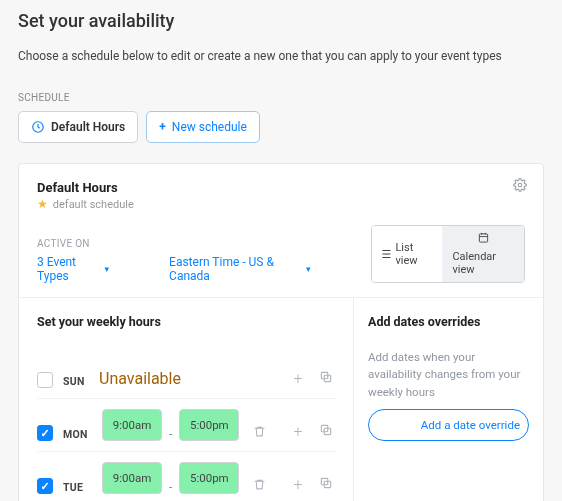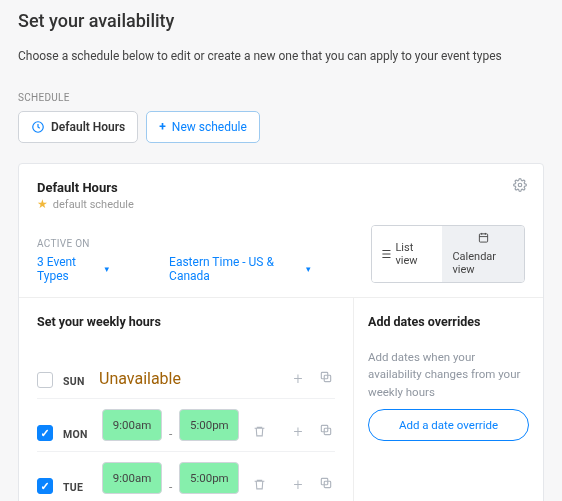--- a/index.html
+++ b/index.html
@@ -40,21 +40,21 @@
 .day-label { width: 36px; font-size: 10.5px; font-weight: 700; color: #444; letter-spacing:0.3px; }
 .unavail { color: #a16207; font-size: 16px; }
 .time-field { width: 60px; height: 32px; border: 1px solid #d0d4da; border-radius: 4px; display:flex; align-items:center; justify-content:center; font-size:11.5px; color:#444; margin: 0 3px; background:#86efac; }
 .dash { color:#888; margin: 0 4px; font-size:12px;}
 .trash, .plus-ic, .copy-ic { color:#b0b6bf; cursor:pointer; width:18px; text-align:center; }
 .trash { margin-left: 8px; font-size:13px; }
 .row-actions { margin-left:auto; display:flex; gap:10px; align-items:center;}
 .plus-ic { font-size:16px; font-weight:300; }
 .copy-ic svg { width:14px; height:14px; }
 .override-desc { font-size:11.5px; color:#9097a1; line-height:1.5; margin-bottom:8px;}
-.override-btn { width:100%; padding:8px; border:1px solid #0a84ff; color:#0a84ff; background:#fff; border-radius:20px; font-size:11.5px; text-align:center; cursor:pointer;}
+.override-btn { width:100%; padding:8px; border:1px solid #0a84ff; color:#0a84ff; background:#fff; border-radius:20px; font-size:11.5px; text-align:right; cursor:pointer;}
 </style>
 </head>
 <body>
 
 <div class="page">
   <h1>Set your availability</h1>
   <div class="subtitle">Choose a schedule below to edit or create a new one that you can apply to your event types</div>
 
   <div class="section-label">SCHEDULE</div>
   <div class="schedule-tabs">

